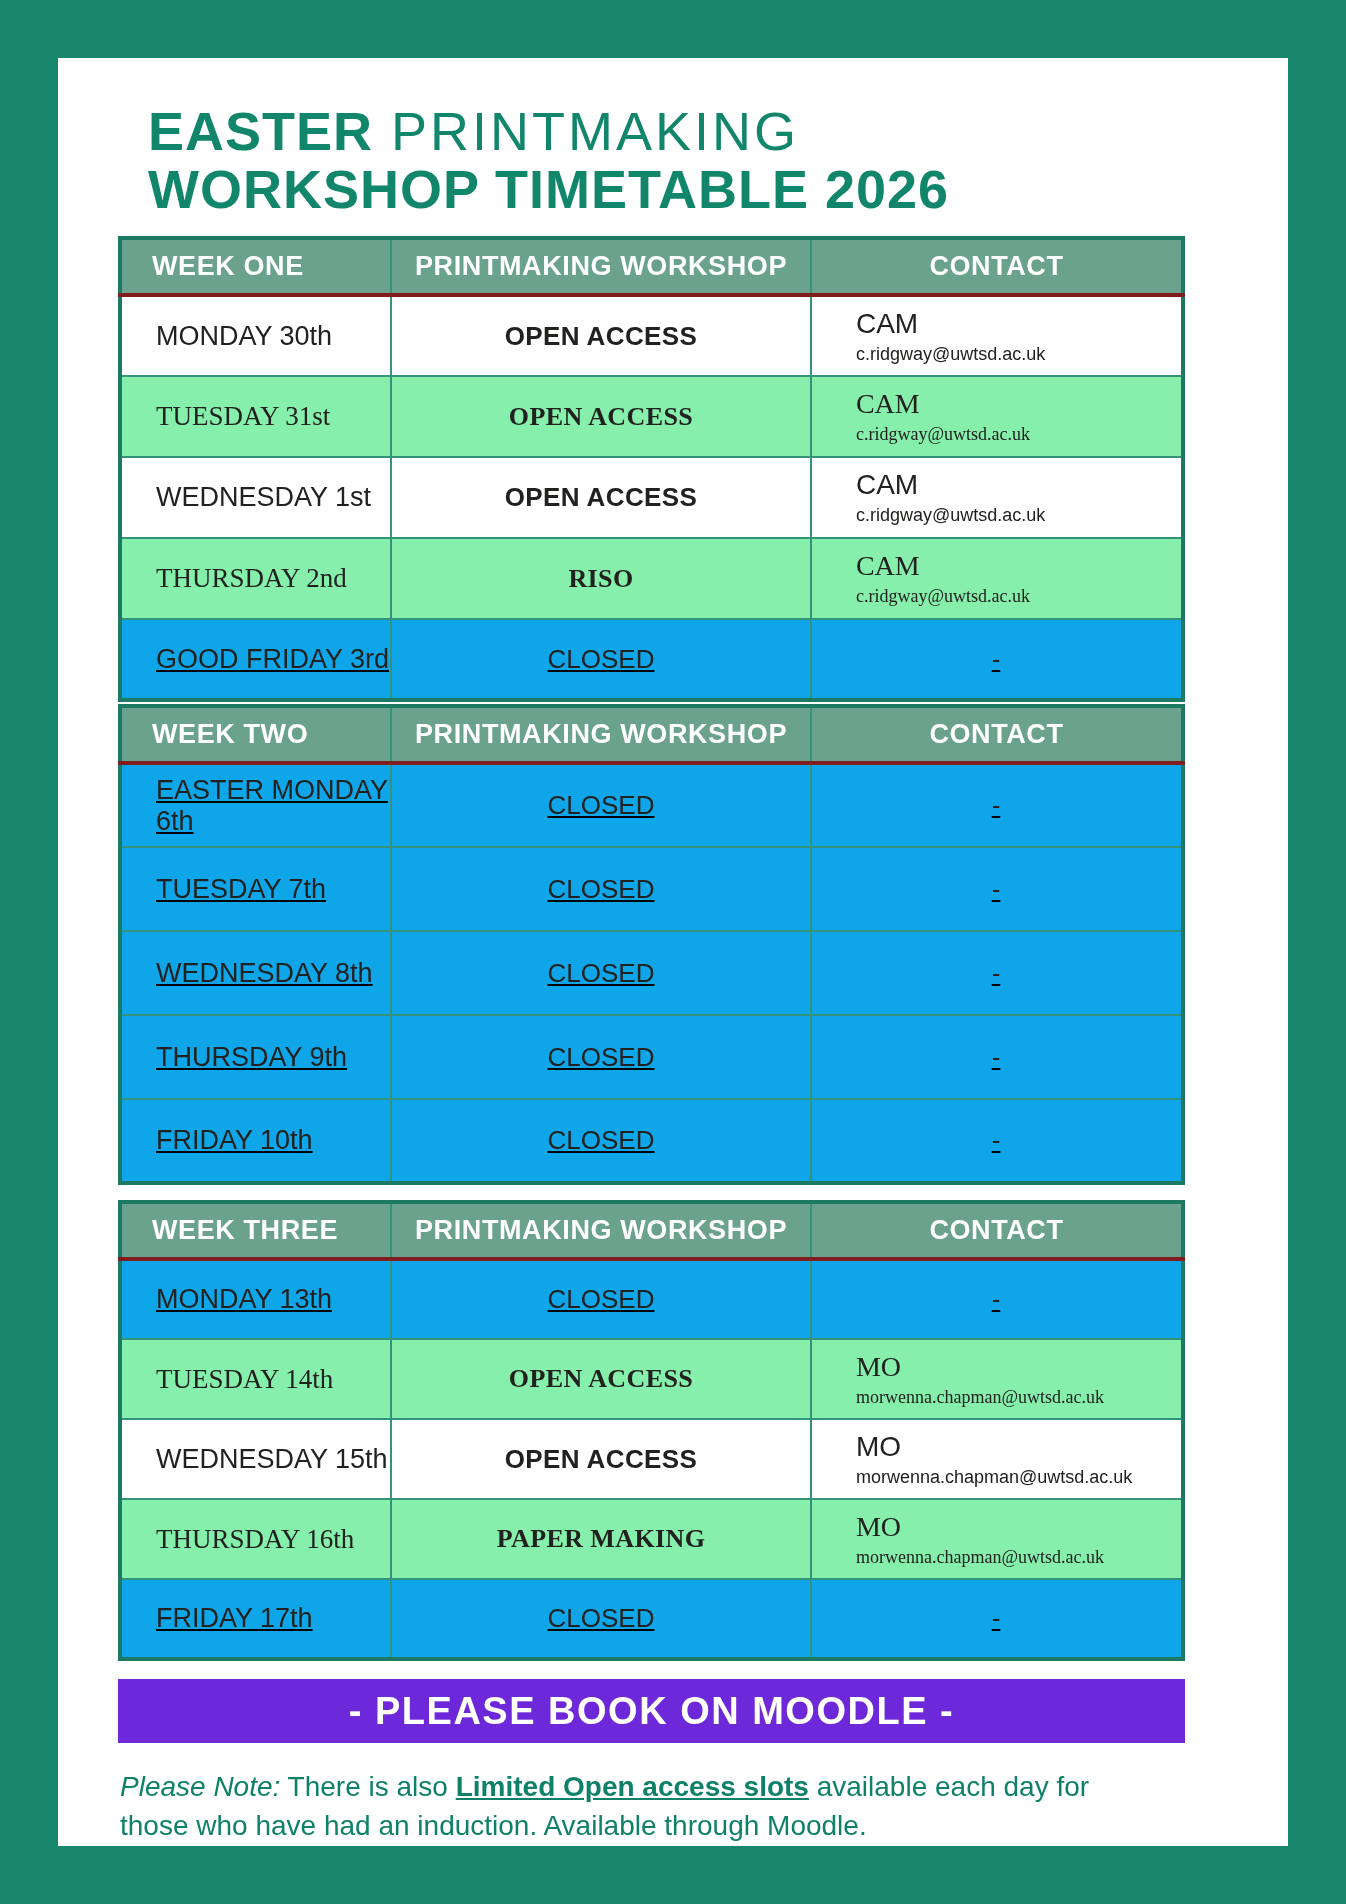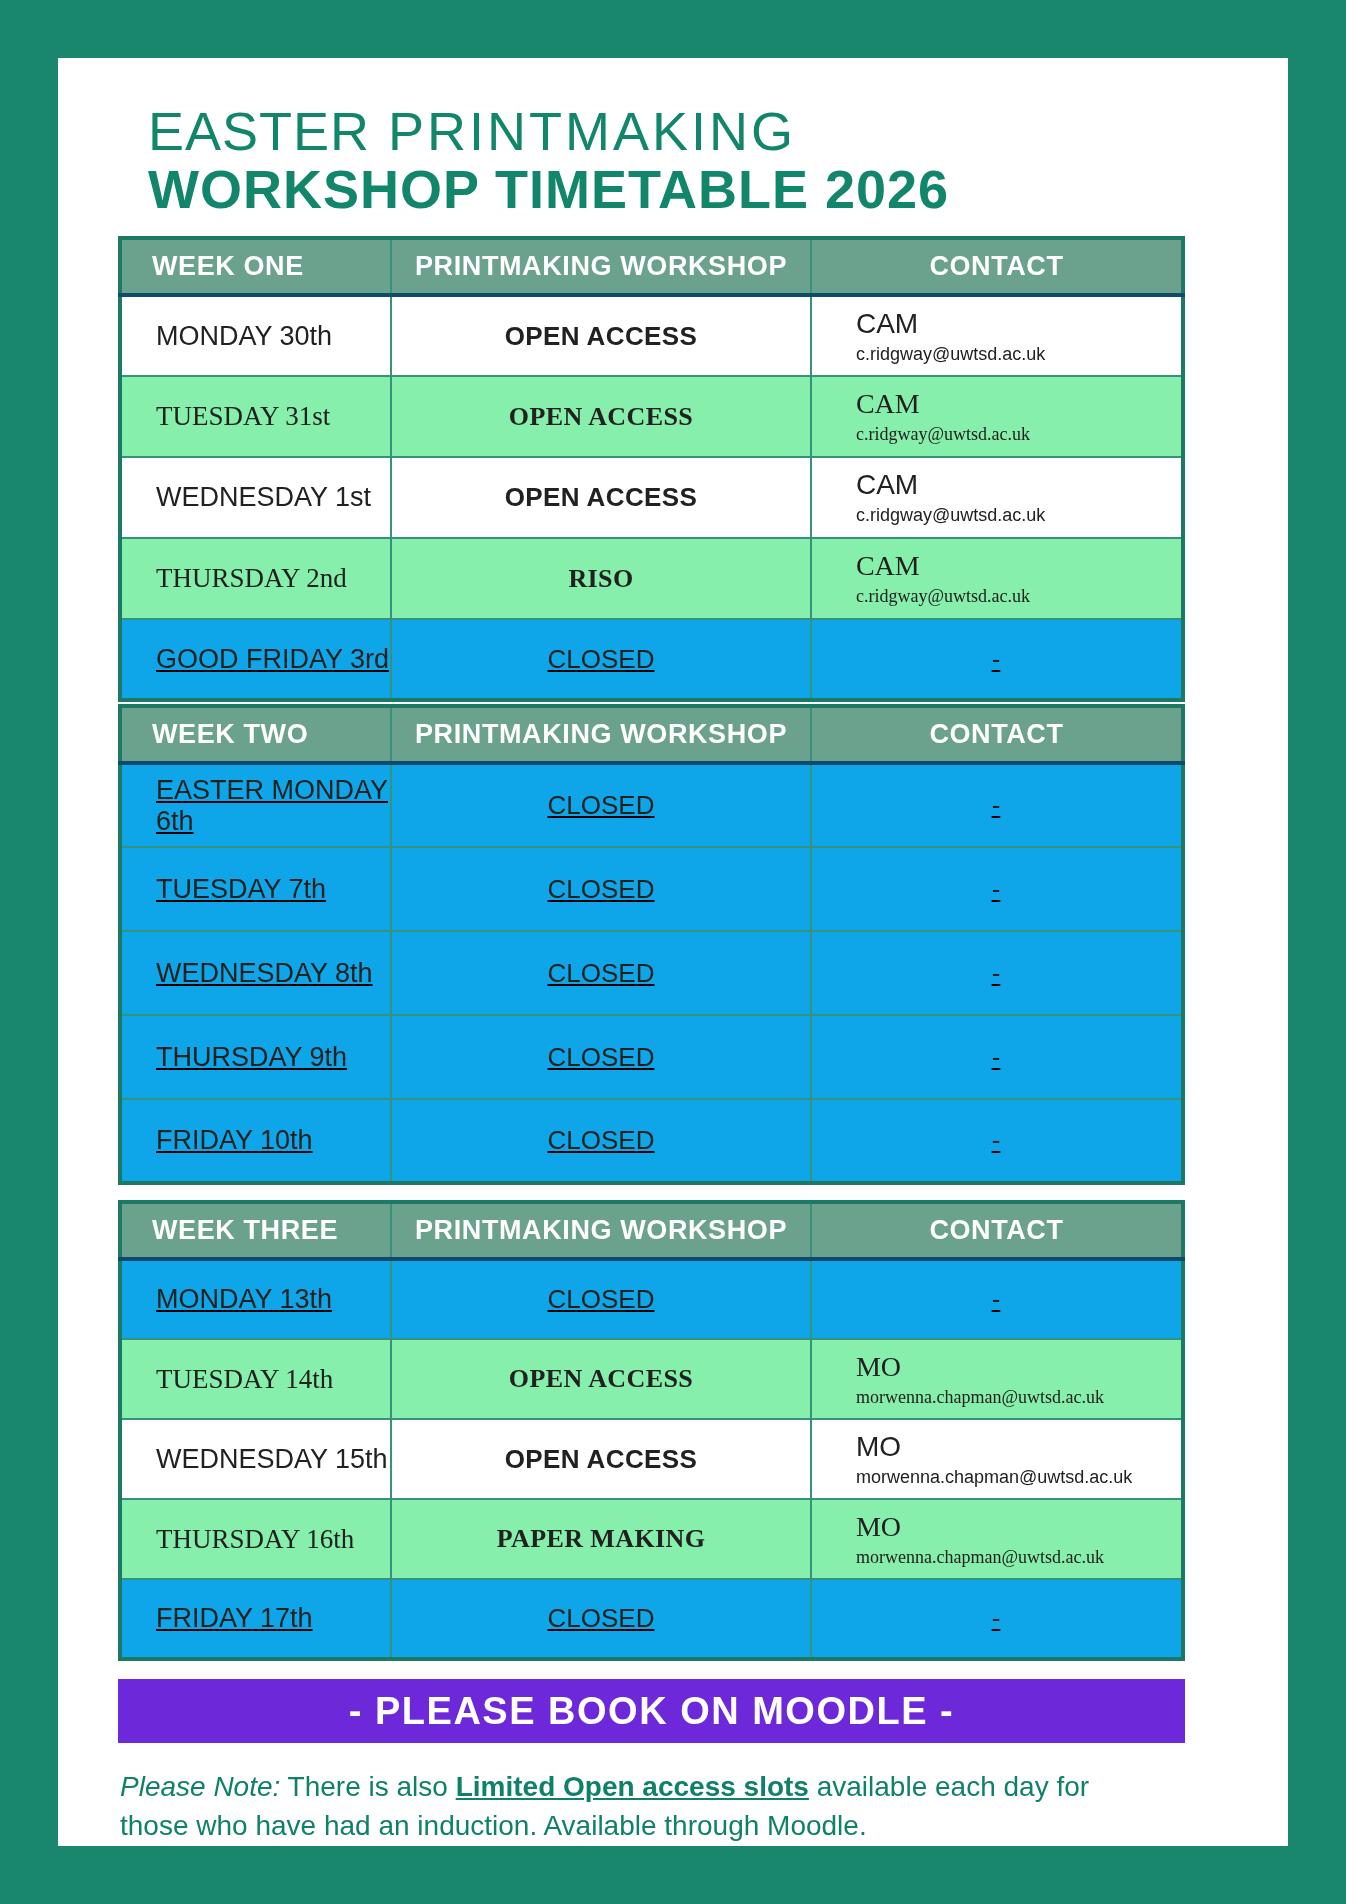--- a/index.html
+++ b/index.html
@@ -7,32 +7,32 @@
     width:1346px;height:1904px;box-sizing:border-box;
     background:#19876E;padding:58px;
     font-family:"Liberation Sans",sans-serif;
   }
   .inner{
     background:#ffffff;width:100%;height:100%;box-sizing:border-box;
     overflow:hidden;
   }
   
   .title{margin:44px 0 0 90px;color:#12866B;line-height:58px;font-size:54px;}
-  .title .t-bold{font-weight:normal;letter-spacing:1px;}
+  .title .t-bold{font-weight:bold;letter-spacing:1px;}
   .title .t-reg{font-weight:normal;letter-spacing:3px;}
   .title .line2{font-weight:bold;letter-spacing:1px;}
   
   table.tt{
     border-collapse:collapse;table-layout:fixed;width:1067px;
     margin:18px 0 0 60px;border:4px solid #1C7A64;
   }
   table.tt th,table.tt td{border:2px solid #35927B;box-sizing:border-box;}
   table.tt thead th{
     background:#6AA28D;color:#ffffff;font-weight:bold;font-size:27px;
-    letter-spacing:0.6px;height:57px;border-bottom:4px solid #0c4a6e;
+    letter-spacing:0.6px;height:57px;border-bottom:4px solid #7f1d1d;
   }
   th.h-week{text-align:left;padding-left:30px;width:25.5%;}
   th.h-workshop{text-align:center;width:39.5%;}
   th.h-contact{text-align:center;width:35%;}
   table.t1 tbody tr{height:81px;}
   table.t2 tbody tr{height:84px;}
   table.t3 tbody tr{height:80px;}
   table.t2{margin-top:2px;padding-left:40px;}
   table.t3{margin-top:15px;}
   tr.bg-white{background:#ffffff;}

